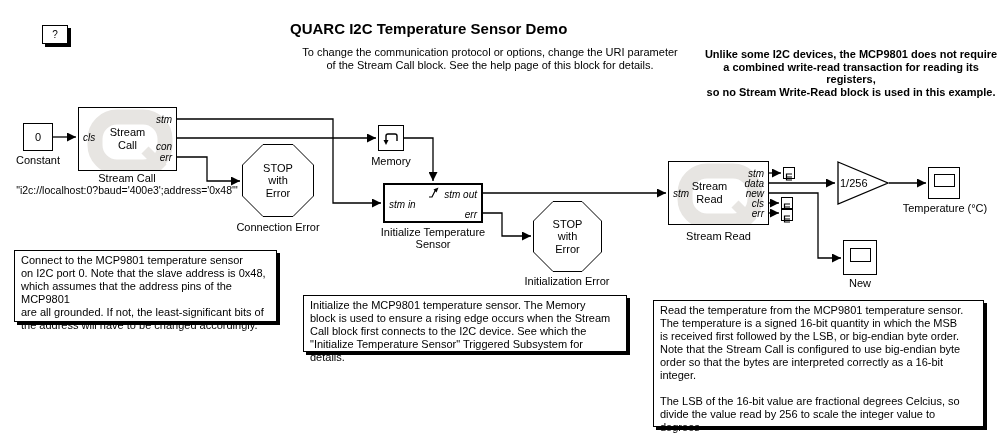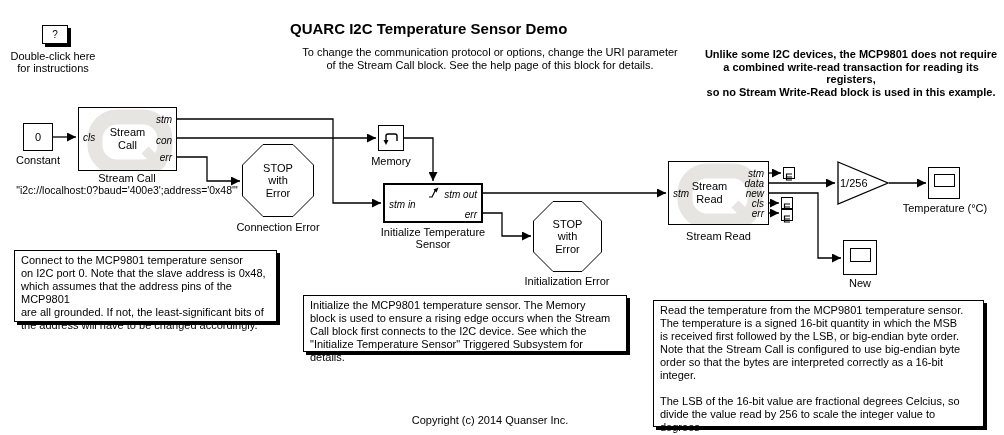--- a/index.html
+++ b/index.html
@@ -62,38 +62,36 @@
   <div class="title" style="left:290px; top:20px; width:400px;">QUARC I2C Temperature Sensor Demo</div>
   <div class="annot" style="left:290px; top:46px; width:400px;">To change the communication protocol or options, change the URI parameter
 of the Stream Call block. See the help page of this block for details.</div>
   <div class="annot" style="left:698px; top:48px; width:306px;font-weight:bold;">Unlike some I2C devices, the MCP9801 does not require
 a combined write-read transaction for reading its registers,
 so no Stream Write-Read block is used in this example.</div>
 
   <div class="help-block" style="left:42px; top:25px; width:26px; height:19px;">
     <span>?</span>
   </div>
-  <div class="label" style="left:3px; top:50px; width:100px;">Double-click here
-for instructions</div>
 
   <div class="block" style="left:23px; top:123px; width:30px; height:28px;">
     <div class="blk-title">0</div>
   </div>
   <div class="label" style="left:8px; top:154px; width:60px;">Constant</div>
 
   <div class="block" style="left:78px; top:107px; width:99px; height:64px;">
     <svg class="watermark" width="97" height="62" viewBox="0 0 97 62">
       <rect x="16" y="9" width="70" height="50" rx="22" fill="none" stroke="#e7e5e2" stroke-width="15"></rect>
       <path d="M66,42 L84,60" stroke="#e7e5e2" stroke-width="10" fill="none"></path>
     </svg>
     <div class="blk-title">Stream
 Call</div>
     <div class="port l" style="top:25px;">cls</div>
     <div class="port r" style="top:7px;">stm</div>
-    <div class="port r" style="top:28px;">con</div>
+    <div class="port r" style="top:34px;">con</div>
     <div class="port r" style="top:45px;">err</div>
   </div>
   <div class="label" style="left:77px; top:172px; width:100px;">Stream Call</div>
   <div class="label" style="left:12px; top:184px; width:230px; font-size:10.5px;">"i2c://localhost:0?baud='400e3';address='0x48'"</div>
 
   <div class="octagon" style="left:242px; top:144px; width:72px; height:73px;">
     <svg width="72" height="73" viewBox="0 0 72 73">
       <polygon points="21,0.5 51,0.5 71.5,21 71.5,52 51,72.5 21,72.5 0.5,52 0.5,21" fill="#fff" stroke="#000" stroke-width="1"></polygon>
     </svg>
     <div class="stop-text">STOP
@@ -193,15 +191,14 @@
   <div class="note" style="left:653px; top:300px; width:331px; height:127px;">Read the temperature from the MCP9801 temperature sensor.
 The temperature is a signed 16-bit quantity in which the MSB
 is received first followed by the LSB, or big-endian byte order.
 Note that the Stream Call is configured to use big-endian byte
 order so that the bytes are interpreted correctly as a 16-bit integer.
 
 The LSB of the 16-bit value are fractional degrees Celcius, so
 divide the value read by 256 to scale the integer value to degrees
 Celcius. The output will have 12-bit resolution (0.0625 °C).</div>
 
-  <div class="label" style="left:390px; top:414px; width:200px;">Copyright (c) 2014 Quanser Inc.</div>
 
 </div>
 
 </body></html>

